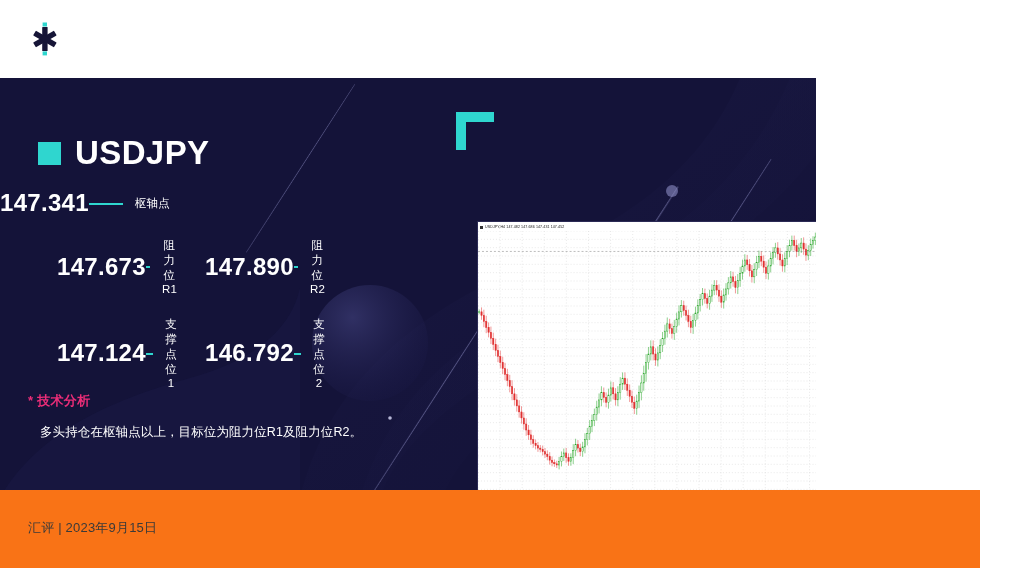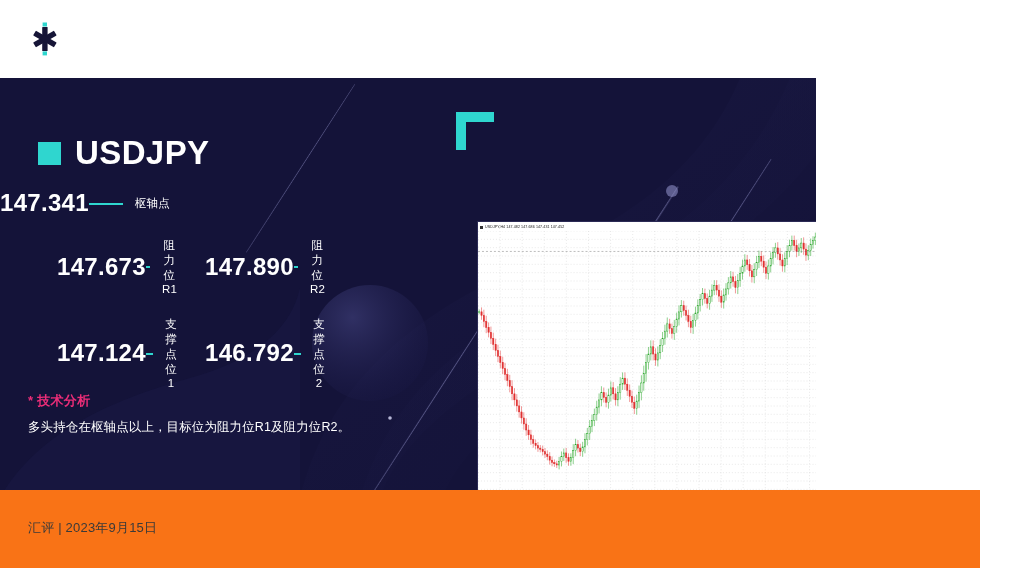--- a/index.html
+++ b/index.html
@@ -69,26 +69,25 @@
   .row-pivot .lvl { width:178px; }
   .row-two { justify-content:flex-start; margin-top:22px;padding-left:25px; }
   .row-two .lvl { width:120px; }
   .row-two .lvl:first-child { margin-left:32px; }
   .row-two .lvl:last-child { margin-left:28px; }
 
   
   .analysis { position:absolute; left:28px; top:314px; width:400px; }
   .analysis-title {
     color:#ec2d78; font-size:13px; font-weight:bold; letter-spacing:0.3px;
-    margin-bottom:7px;
   }
   .analysis-body {
     color:#ffffff; font-size:12.5px; line-height:1.62; letter-spacing:0.1px;
   }
-  .analysis-body p { margin:0; }
+  .analysis-body p { margin:12px; }
 
   
   .chart-zone { position:absolute; left:448px; top:30px; width:560px; height:360px; }
 
   .bracket { position:absolute; background:transparent; }
   .bracket-tl {
     left:8px; top:4px; width:38px; height:38px;
     border-left:10px solid #2fd6cf; border-top:10px solid #2fd6cf;
   }
   .bracket-br {

